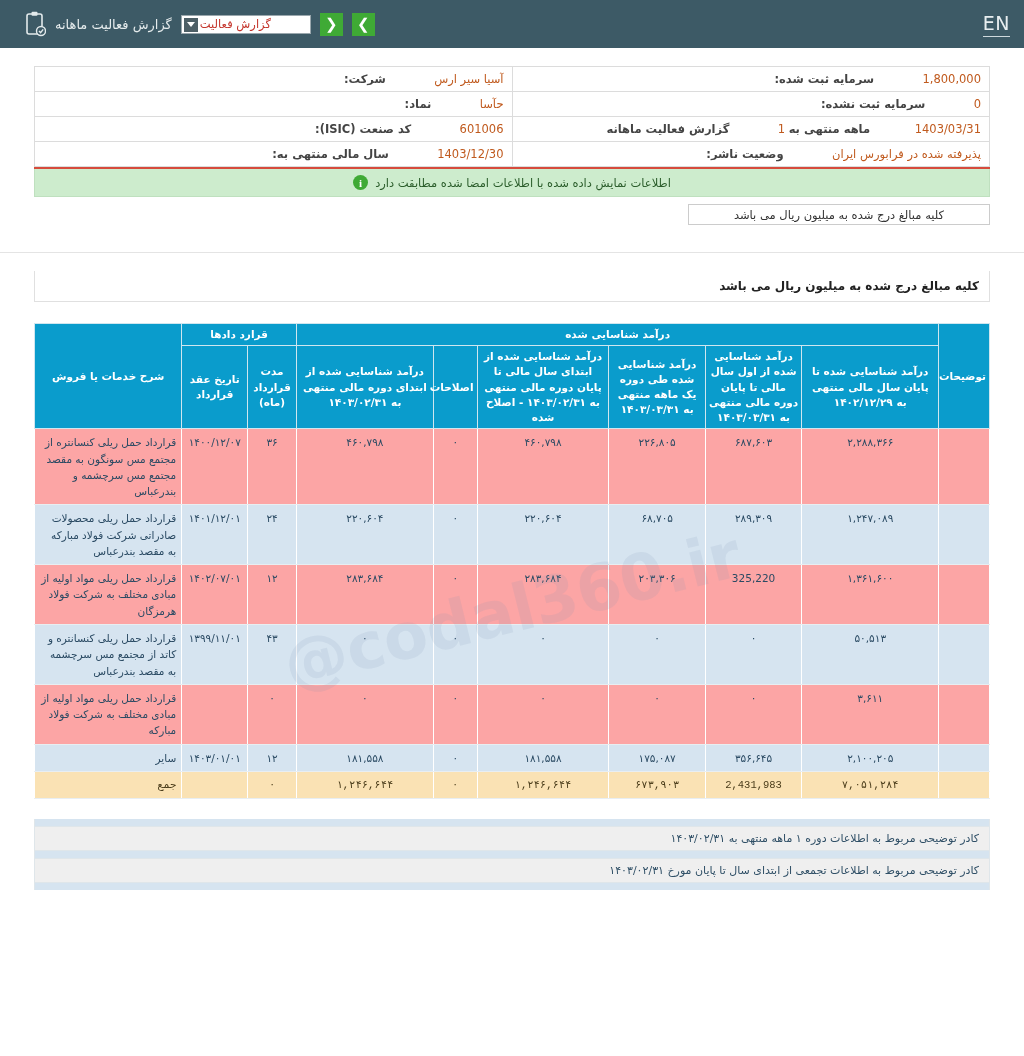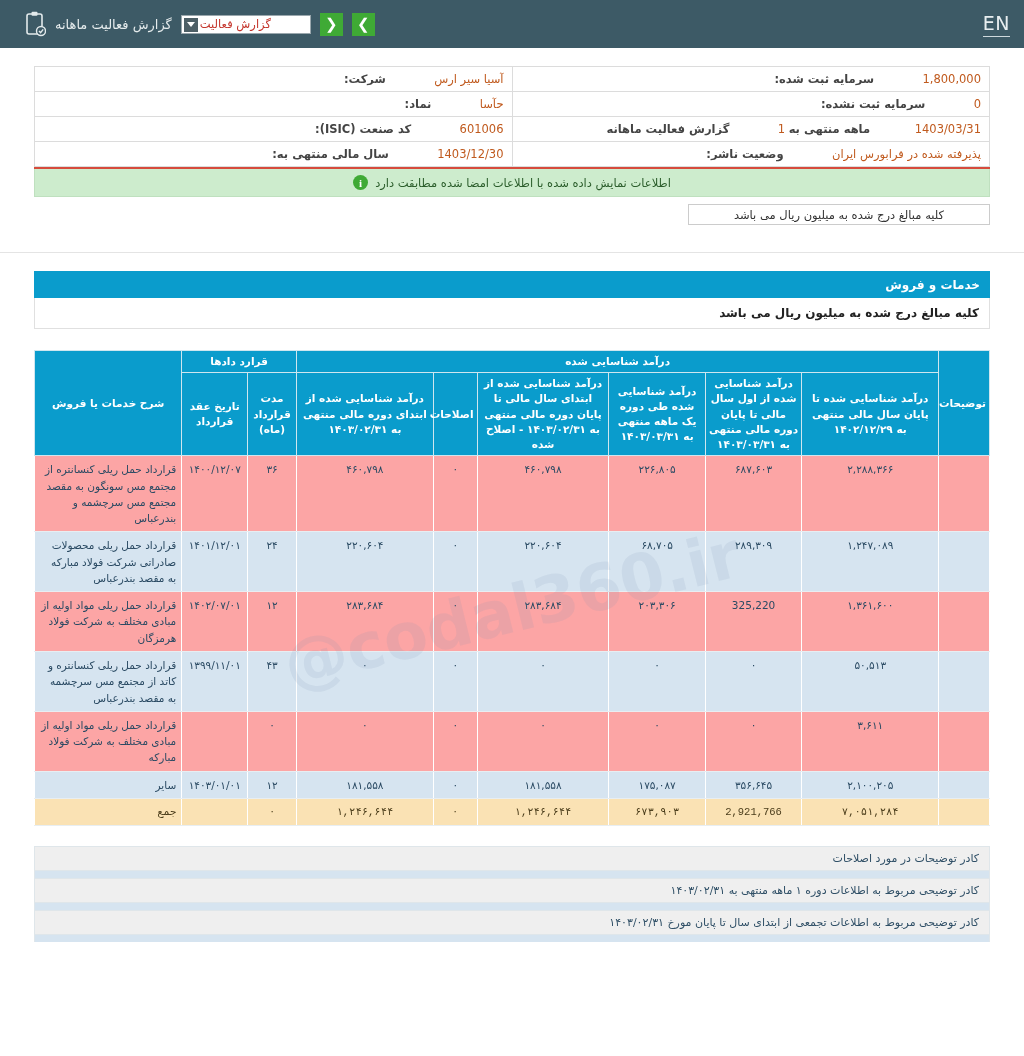--- a/index.html
+++ b/index.html
@@ -281,21 +281,20 @@
   <span class="info-circle">i</span>
 </div>
 
 <div class="unit-box">
   <span>کلیه مبالغ درج شده به میلیون ریال می باشد</span>
 </div>
 
 <div class="divider"></div>
 
 <div class="section">
-  <div class="section-head">خدمات و فروش</div>
   <div class="section-sub">کلیه مبالغ درج شده به میلیون ریال می باشد</div>
 </div>
 
 <div class="tbl-wrap">
   <table class="data">
     <colgroup>
       <col style="width:5.0%">
         <col style="width:13.5%">
         <col style="width:9.5%">
       <col style="width:9.5%">
@@ -393,35 +392,34 @@
           <td class="num">۱۸۱,۵۵۸</td>
           <td class="num">۰</td>
           <td class="num">۱۸۱,۵۵۸</td>
           <td class="num">۱۲</td>
           <td class="num">۱۴۰۳/۰۱/۰۱</td>
           <td class="desc">سایر</td>
         </tr>
         <tr class="r-total">
           <td class="desc"></td>
           <td class="num">۷,۰۵۱,۲۸۴</td>
-          <td class="num">2,921,766</td>
+          <td class="num">2,431,983</td>
           <td class="num">۶۷۳,۹۰۳</td>
           <td class="num">۱,۲۴۶,۶۴۴</td>
           <td class="num">۰</td>
           <td class="num">۱,۲۴۶,۶۴۴</td>
           <td class="num">۰</td>
           <td class="num"></td>
           <td class="desc">جمع</td>
         </tr>
       </tbody>
   </table>
 </div>
 
 <div class="notes">
-  <div class="note-row">کادر توضیحات در مورد اصلاحات</div>
   <div class="note-gap"></div>
   <div class="note-row">کادر توضیحی مربوط به اطلاعات دوره ۱ ماهه منتهی به ۱۴۰۳/۰۲/۳۱</div>
   <div class="note-gap"></div>
   <div class="note-row">کادر توضیحی مربوط به اطلاعات تجمعی از ابتدای سال تا پایان مورخ ۱۴۰۳/۰۲/۳۱</div>
   <div class="note-gap"></div>
 </div>
 
 <div class="watermark">@codal360.ir</div>
 
 </body></html>

